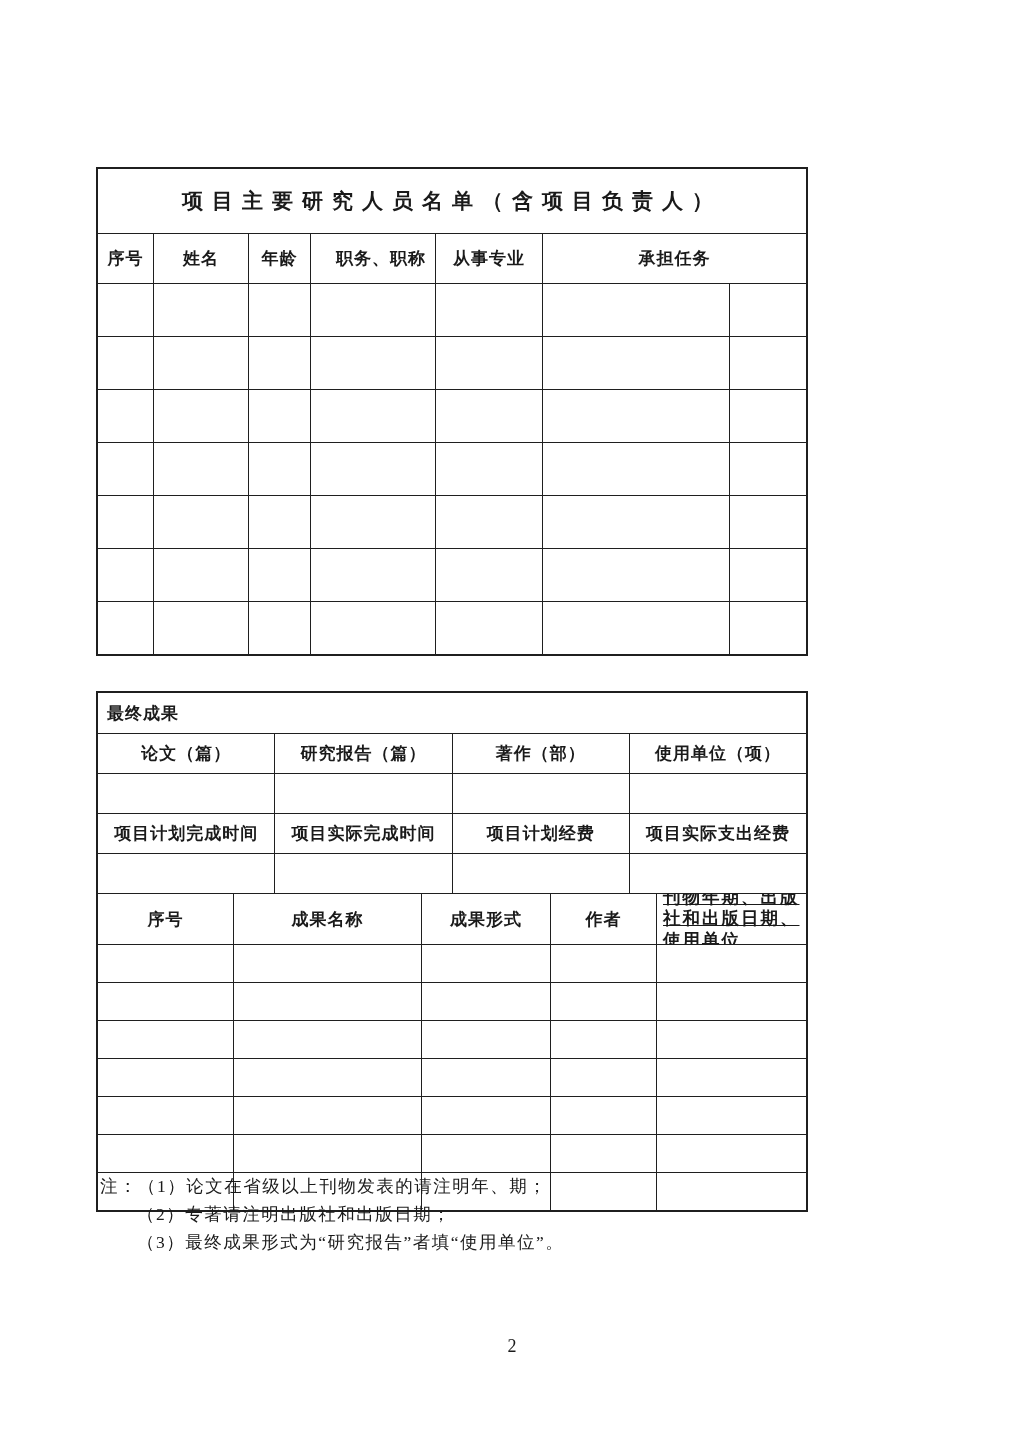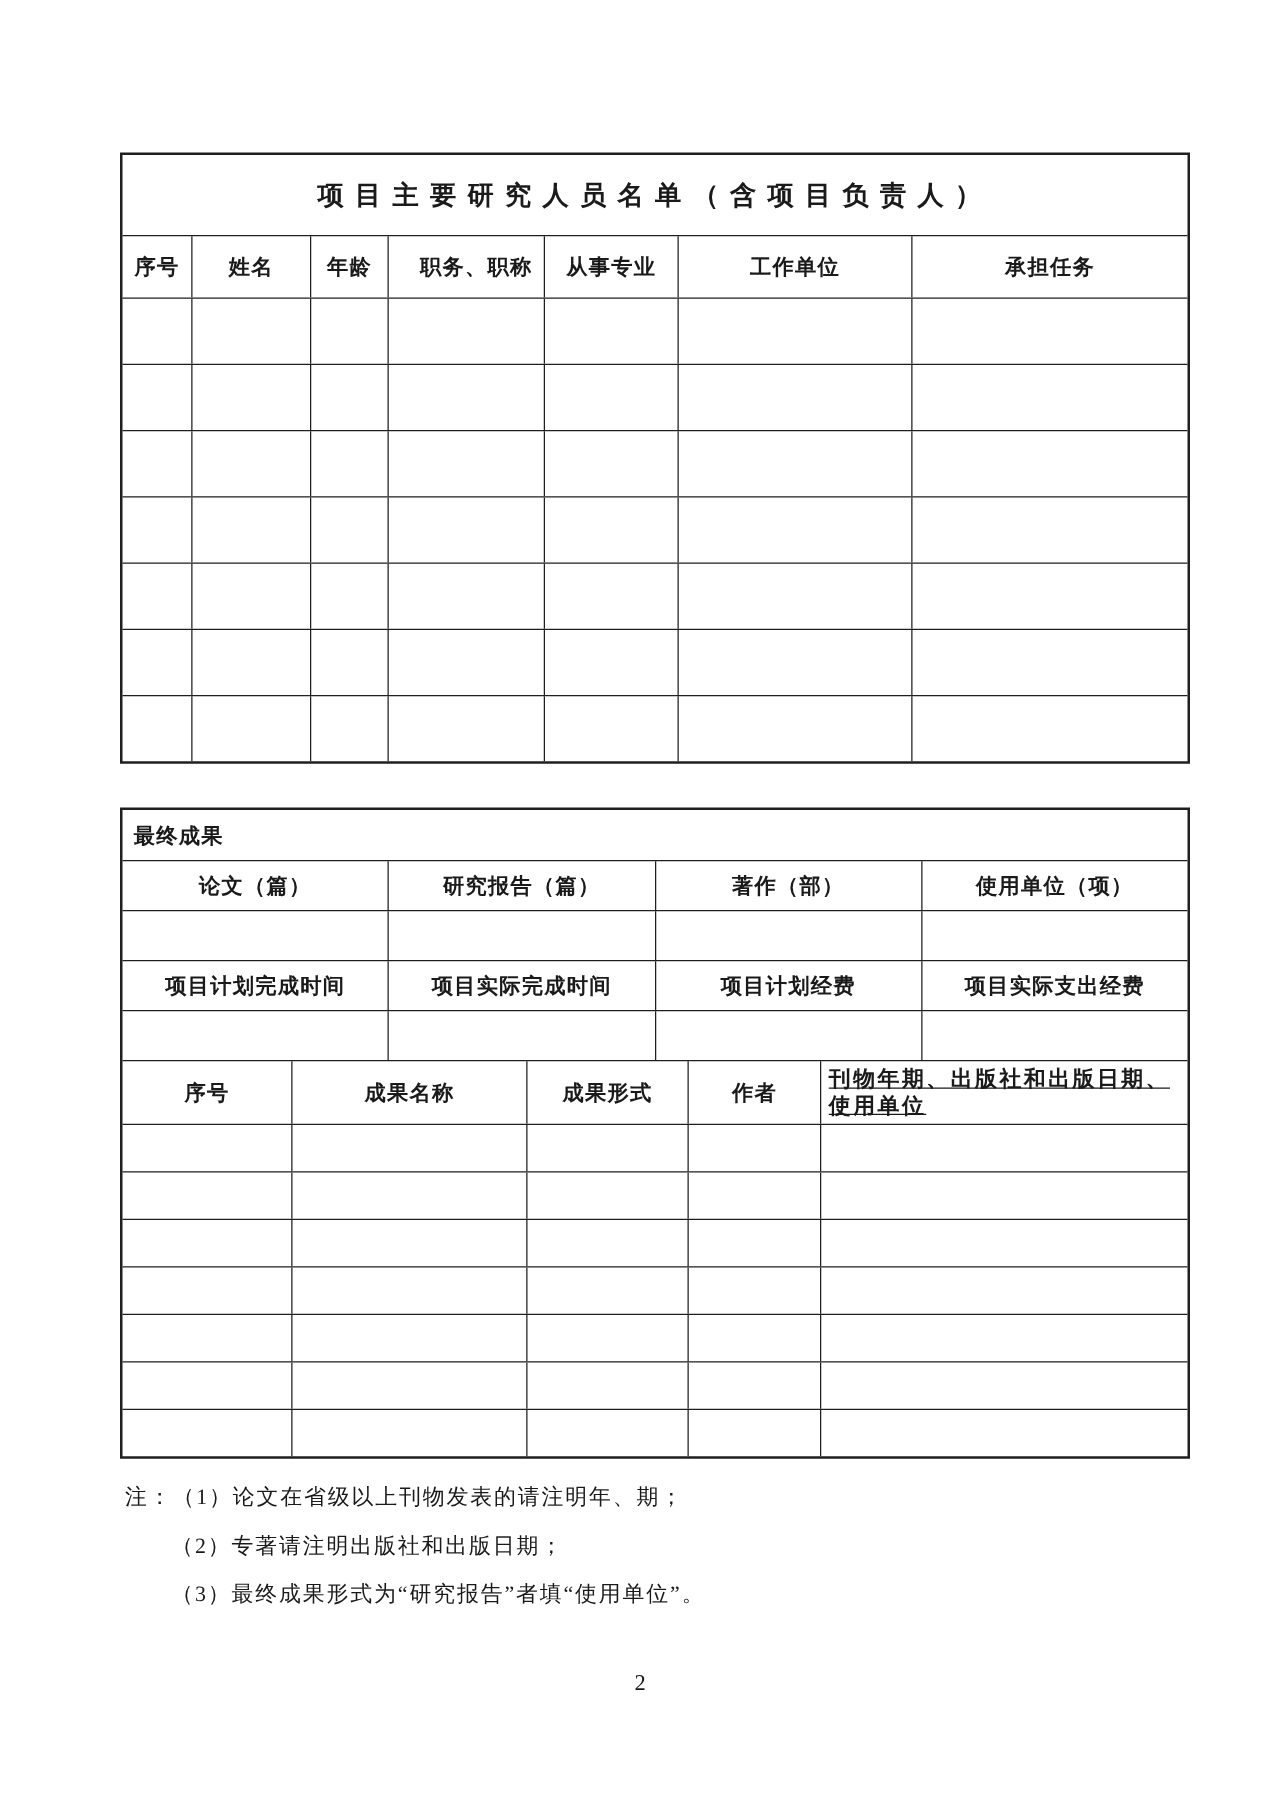--- a/index.html
+++ b/index.html
@@ -11,24 +11,25 @@
   .page{
     position:relative;
     width:1024px;
     height:1449px;
     background:#ffffff;
     overflow:hidden;
   }
   .tbl{
     position:absolute;
     left:96px;
-    width:856px;
+    width:712px;
     border:2px solid #1f1f1f;
     box-sizing:border-box;
     background:#ffffff;
+    margin-top:45px;
   }
   #personnel-table{top:122px;}
   #results-table{top:646px;}
   .row{
     display:flex;
     border-top:1.5px solid #1f1f1f;
     box-sizing:border-box;
   }
   .row:first-child{border-top:none;}
   .cell{
@@ -86,21 +87,21 @@
     text-decoration:underline;
   }
   .notes{
     position:absolute;
     left:100px;
     top:1172px;
     font-size:17.5px;
     letter-spacing:1.5px;
     line-height:28px;
   }
-  .note-line{white-space:nowrap;margin-top:11px;}
+  .note-line{white-space:nowrap;}
   .note-indent{padding-left:37px;}
   .page-number{
     position:absolute;
     left:0;
     top:1336px;
     width:100%;
     text-align:center;
     font-size:18px;
   }
 </style>
@@ -112,21 +113,20 @@
   <div class="tbl" id="personnel-table">
     <div class="row h64">
       <div class="cell title-cell">项目主要研究人员名单（含项目负责人）</div>
     </div>
     <div class="row h50">
       <div class="cell t1c0">序号</div>
       <div class="cell t1c1">姓名</div>
       <div class="cell t1c2">年龄</div>
       <div class="cell t1c3">职务、职称</div>
       <div class="cell t1c4">从事专业</div>
-      <div class="cell t1c5">工作单位</div>
       <div class="cell t1c6">承担任务</div>
     </div>
     <div class="row h53">
       <div class="cell t1c0"></div>
       <div class="cell t1c1"></div>
       <div class="cell t1c2"></div>
       <div class="cell t1c3"></div>
       <div class="cell t1c4"></div>
       <div class="cell t1c5"></div>
       <div class="cell t1c6"></div>

